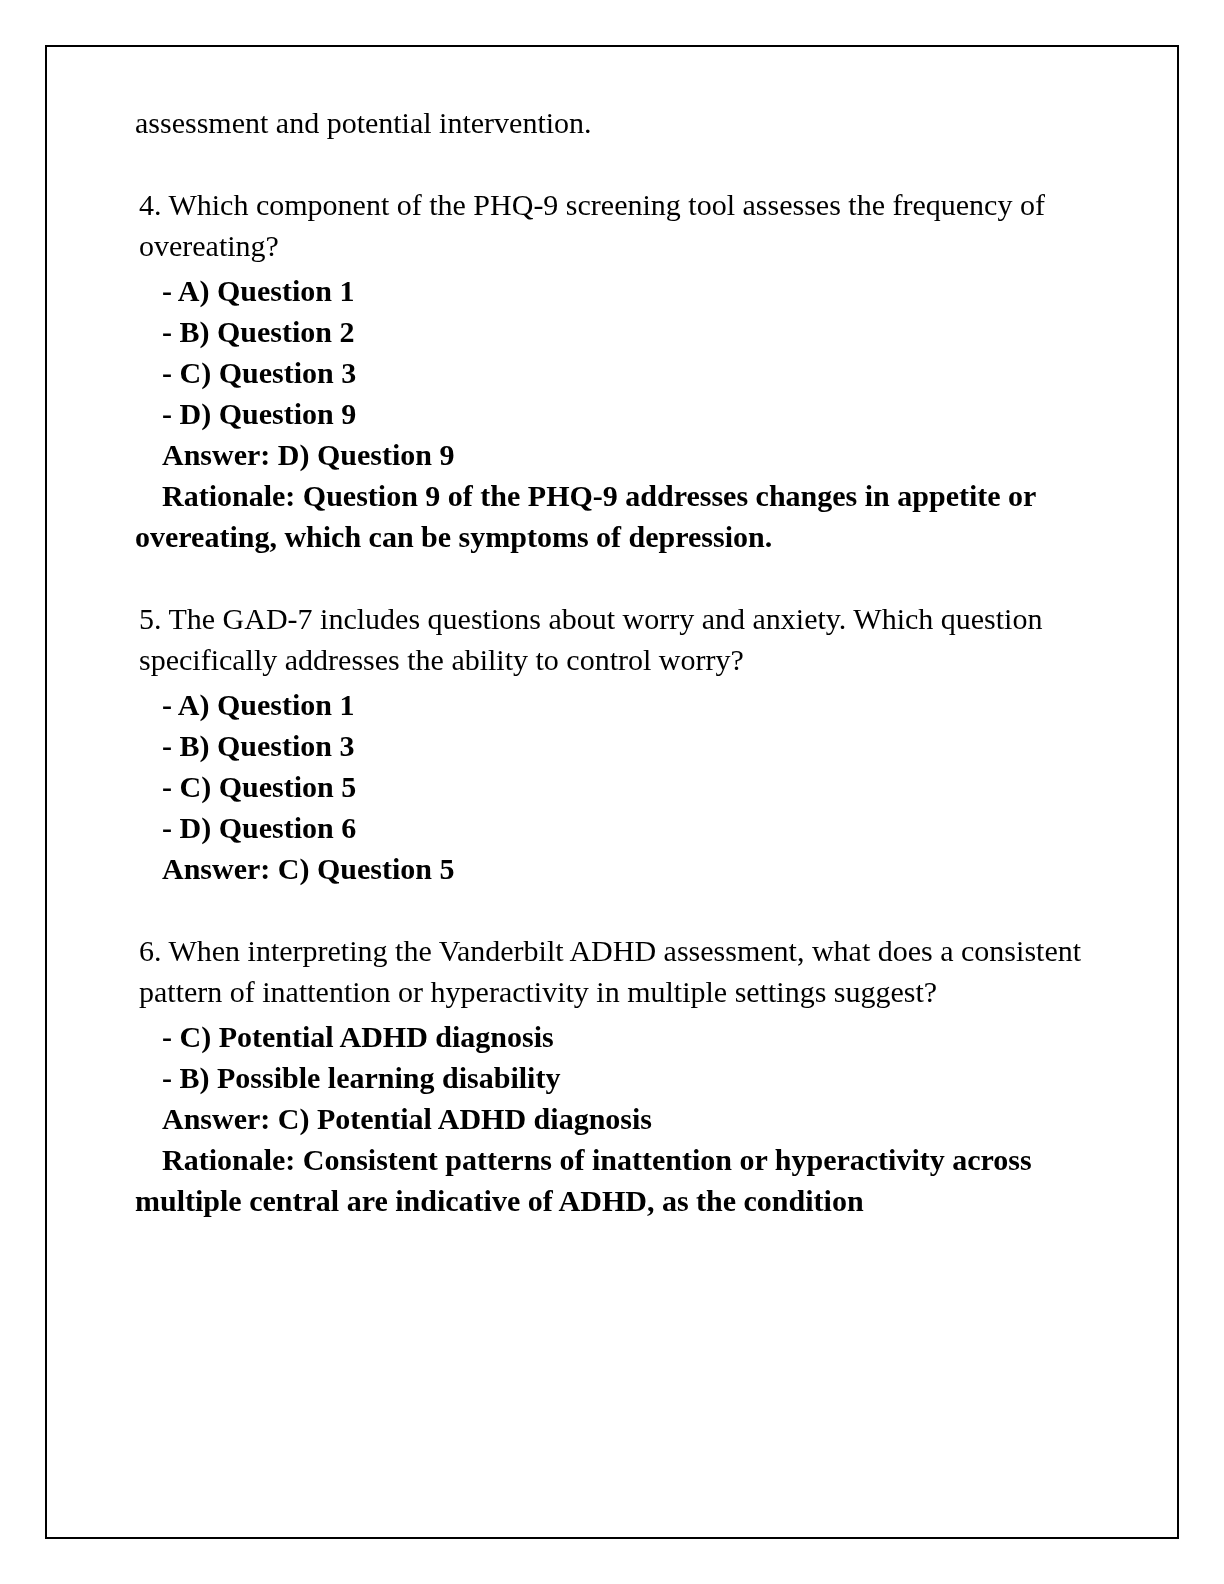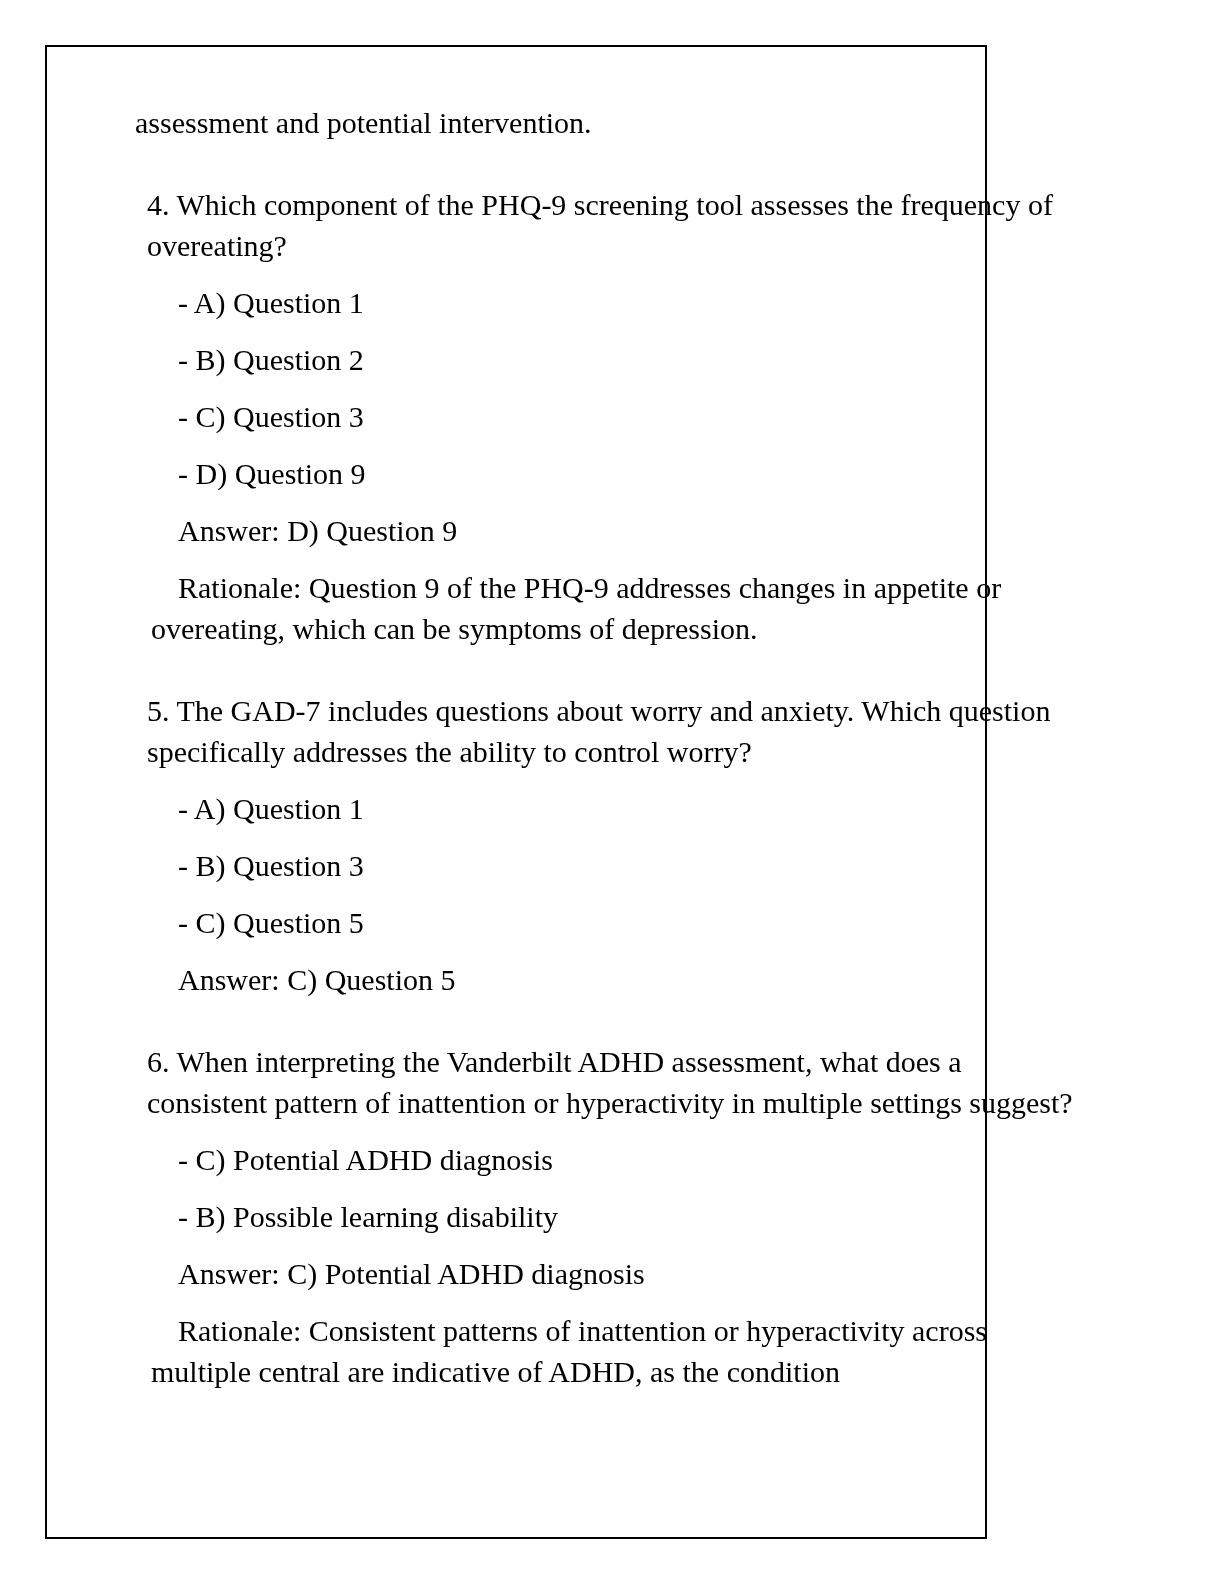--- a/index.html
+++ b/index.html
@@ -11,48 +11,49 @@
     width: 1224px;
     height: 1584px;
     position: relative;
     font-family: "Liberation Serif", serif;
     color: #000000;
   }
   .frame {
     position: absolute;
     left: 45px;
     top: 45px;
-    width: 942px;
+    width: 1134px;
     height: 1494px;
     border: 2px solid #000000;
     box-sizing: border-box;
     background: #ffffff;
   }
   .content {
     position: absolute;
     left: 88px;  
     top: 55px;
     width: 960px;
     font-size: 30px;
     line-height: 41px;
   }
   .para {
     margin: 0;
   }
   .question-block {
     margin-top: 41px;
   }
   .q-text {
-    margin: 12px;
+    margin: 4px;
   }
   .option,
   .answer,
   .rationale {
-    margin: 16px;
+    margin: 0;
     text-indent: 27px;
+    font-weight: bold;
   }
 </style>
 </head>
 <body>
 
 <div class="frame">
   <div class="content">
 
     <p class="para">assessment and potential intervention.</p>
 
@@ -64,20 +65,21 @@
       <p class="option">- D) Question 9</p>
       <p class="answer">Answer: D) Question 9</p>
       <p class="rationale">Rationale: Question 9 of the PHQ-9 addresses changes in appetite or overeating, which can be symptoms of depression.</p>
     </div>
 
     <div class="question-block">
       <p class="q-text">5. The GAD-7 includes questions about worry and anxiety. Which question specifically addresses the ability to control worry?</p>
       <p class="option">- A) Question 1</p>
       <p class="option">- B) Question 3</p>
       <p class="option">- C) Question 5</p>
+      <p class="option">- D) Question 6</p>
       <p class="answer">Answer: C) Question 5</p>
     </div>
 
     <div class="question-block">
       <p class="q-text">6. When interpreting the Vanderbilt ADHD assessment, what does a consistent pattern of inattention or hyperactivity in multiple settings suggest?</p>
       <p class="option">- C) Potential ADHD diagnosis</p>
       <p class="option">- B) Possible learning disability</p>
       <p class="answer">Answer: C) Potential ADHD diagnosis</p>
       <p class="rationale">Rationale: Consistent patterns of inattention or hyperactivity across multiple central are indicative of ADHD, as the condition</p>
     </div>

